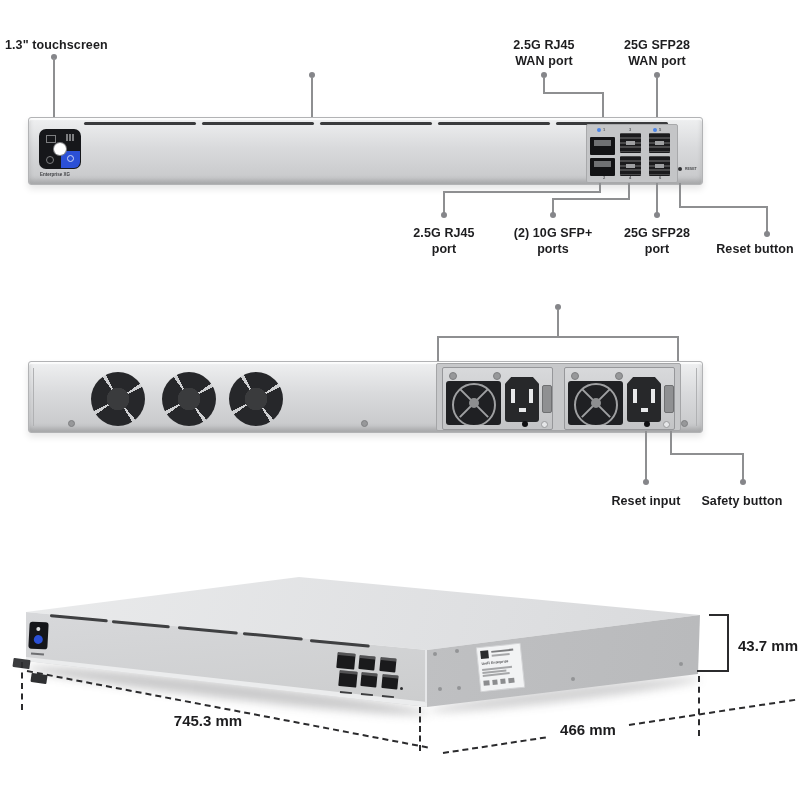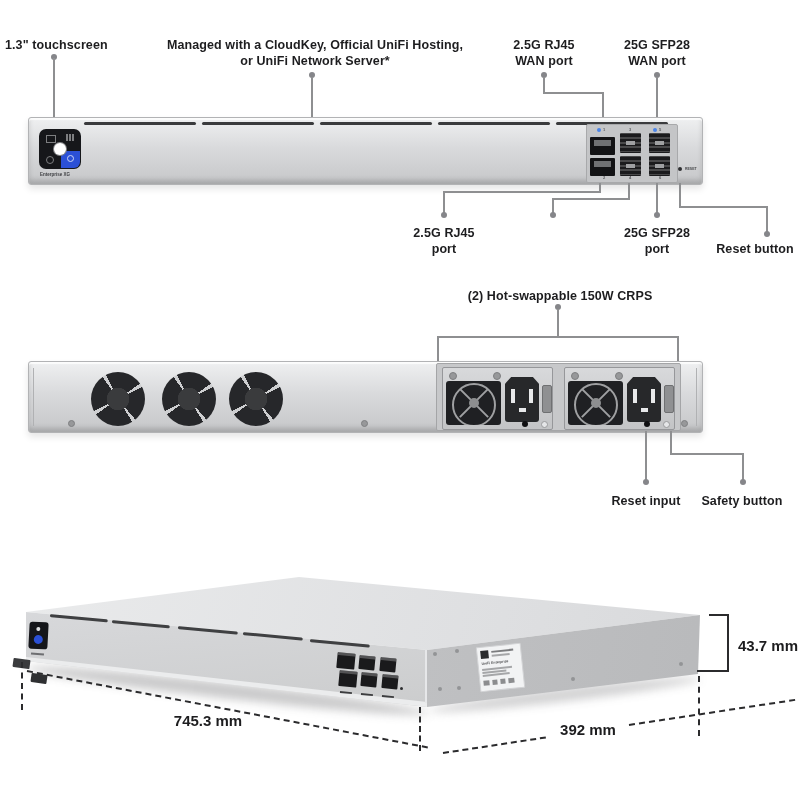--- a/index.html
+++ b/index.html
@@ -39,24 +39,20 @@
   .sscrew{position:absolute;width:4px;height:4px;border-radius:50%;background:#939496;}
   .tinybar{position:absolute;background:#a5a6a8;}
 </style>
 </head>
 <body>
 
 <div class="canvas">
 
   <div class="lbl" style="left:5px;top:37px;width:120px;text-align:left">1.3" touchscreen</div>
 
-  <div class="lbl" style="left:153px;top:37px;width:324px">
-    <span>Managed with a CloudKey, Official UniFi Hosting,</span><br>
-    <span>or UniFi Network Server*</span>
-  </div>
 
   <div class="lbl" style="left:494px;top:37px;width:100px">
     <span>2.5G RJ45</span><br>
     <span>WAN port</span>
   </div>
 
   <div class="lbl" style="left:607px;top:37px;width:100px">
     <span>25G SFP28</span><br>
     <span>WAN port</span>
   </div>
@@ -141,27 +137,30 @@
 
   <div class="vline" style="left:679px;top:183px;height:25px"></div>
   <div class="hline" style="left:679px;top:206px;width:89px"></div>
   <div class="vline" style="left:766px;top:206px;height:27px"></div>
   <div class="dot" style="left:764px;top:231px"></div>
 
   <div class="lbl" style="left:394px;top:225px;width:100px">
     <span>2.5G RJ45</span><br>
     <span>port</span>
   </div>
+  <div class="lbl" style="left:503px;top:225px;width:100px">
+    <span>(2) 10G SFP+</span><br>
+    <span>ports</span>
+  </div>
   <div class="lbl" style="left:607px;top:225px;width:100px">
     <span>25G SFP28</span><br>
     <span>port</span>
   </div>
   <div class="lbl" style="left:700px;top:241px;width:110px">Reset button</div>
 
-  <div class="lbl" style="left:430px;top:288px;width:260px">(2) Hot-swappable 150W CRPS</div>
   <div class="dot" style="left:555px;top:304px"></div>
   <div class="vline" style="left:557px;top:309px;height:29px"></div>
   <div class="hline" style="left:437px;top:336px;width:242px"></div>
   <div class="vline" style="left:437px;top:336px;height:26px"></div>
   <div class="vline" style="left:677px;top:336px;height:26px"></div>
 
   <div class="body-chassis" style="left:28px;top:361px;width:673px;height:70px">
     <div class="abs" style="left:4px;top:6px;width:1px;height:58px;background:#b0b1b3"></div>
     <div class="abs" style="left:667px;top:6px;width:1px;height:58px;background:#b0b1b3"></div>
     <div class="fan" style="left:62px;top:10px"></div>
@@ -282,21 +281,21 @@
     <div class="abs" style="left:31px;top:114px;width:16px;height:9px;background:#2f3032;border-radius:1px;transform:rotate(8deg)"></div>
 
     <div class="dash-v" style="left:21px;top:102px;height:48px"></div>
     <div class="dash-d" style="left:27px;top:110px;width:408px;transform:rotate(10.8deg)"></div>
     <div class="dim" style="left:148px;top:152px;width:120px">745.3 mm</div>
 
     <div class="dash-v" style="left:419px;top:147px;height:44px"></div>
     <div class="dash-v" style="left:698px;top:116px;height:60px"></div>
     <div class="dash-d" style="left:443px;top:192px;width:104px;transform:rotate(-8.6deg)"></div>
     <div class="dash-d" style="left:629px;top:164px;width:168px;transform:rotate(-8.6deg)"></div>
-    <div class="dim" style="left:540px;top:161px;width:96px">392 mm</div>
+    <div class="dim" style="left:540px;top:161px;width:96px">466 mm</div>
 
     <div class="abs" style="left:709px;top:54px;width:20px;height:2px;background:#2b2b2d"></div>
     <div class="abs" style="left:727px;top:54px;width:2px;height:58px;background:#2b2b2d"></div>
     <div class="abs" style="left:697px;top:110px;width:32px;height:2px;background:#2b2b2d"></div>
     <div class="dim" style="left:738px;top:77px;width:70px;text-align:left">43.7 mm</div>
   </div>
 
 </div>
 
 </body></html>

